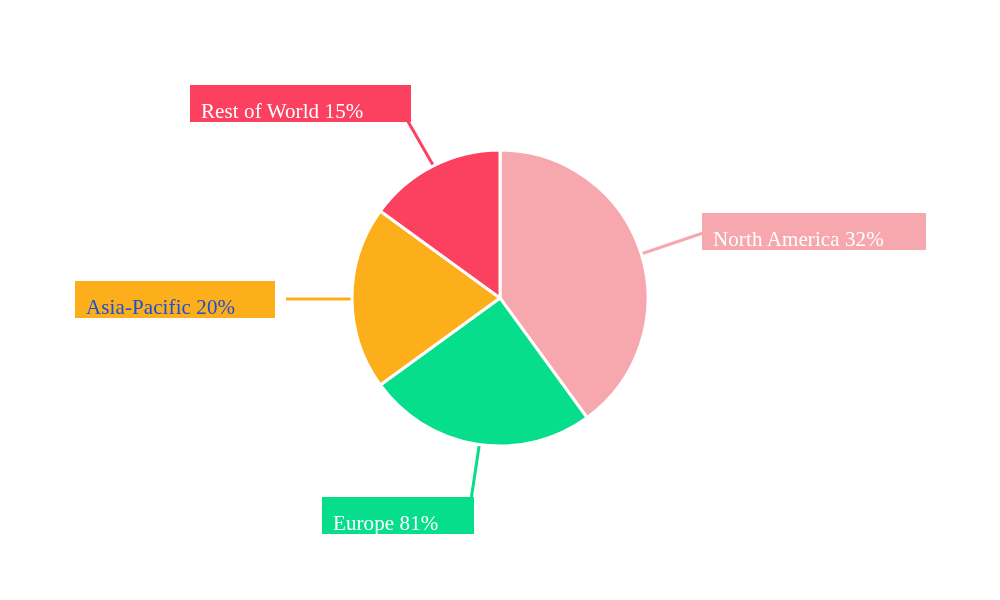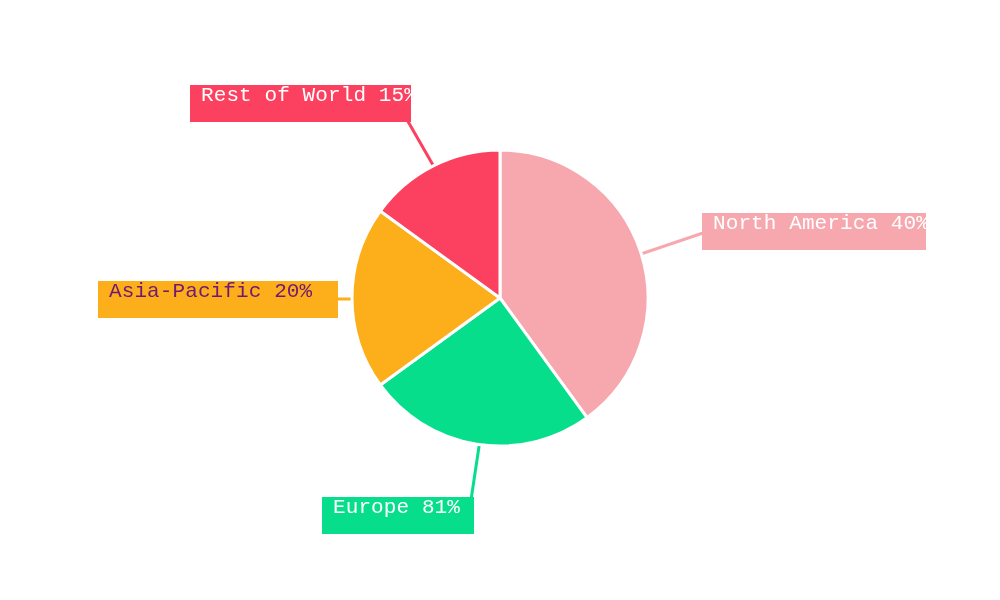--- a/index.html
+++ b/index.html
@@ -34,24 +34,24 @@
     stroke-linejoin: round;
   }
   .leader-line {
     stroke-width: 3;
     stroke-linecap: butt;
     fill: none;
   }
   .callout-label {
     position: absolute;
     display: flex;
-    align-items: flex-start;
+    align-items: flex-end;
     box-sizing: border-box;
     color: #ffffff;
-    font-family: Liberation Mono, monospace;
+    font-family: Liberation Serif, serif;
     font-size: 21px;
     font-weight: 400;
     line-height: 1;
     letter-spacing: 0.1px;
     white-space: nowrap;
     padding: 0 11px;
     height: 37px;
   }
 </style>
 </head>
@@ -70,28 +70,28 @@
 
     <g>
       <path class="slice-path" d="M 500 298 L 500.00 150.00 A 148 148 0 0 1 586.99 417.73 Z" fill="#f7a8ae"></path>
       <path class="slice-path" d="M 500 298 L 586.99 417.73 A 148 148 0 0 1 380.27 384.99 Z" fill="#06de8c"></path>
       <path class="slice-path" d="M 500 298 L 380.27 384.99 A 148 148 0 0 1 380.27 211.01 Z" fill="#fcaf1a"></path>
       <path class="slice-path" d="M 500 298 L 380.27 211.01 A 148 148 0 0 1 500.00 150.00 Z" fill="#fb4060"></path>
     </g>
   </svg>
 
   <div class="callout-label" style="left: 702px; top: 213px; width: 224px; background: rgb(247, 168, 174); color: rgb(255, 255, 255);">
-    <span>North America 40%</span>
+    <span>North America 32%</span>
   </div>
 
   <div class="callout-label" style="left: 322px; top: 497px; width: 152px; background: rgb(6, 222, 140); color: rgb(255, 255, 255);">
     <span>Europe 81%</span>
   </div>
 
-  <div class="callout-label" style="left: 98px; top: 281px; width: 240px; background: rgb(252, 175, 26); color: #701a75;">
+  <div class="callout-label" style="left: 75px; top: 281px; width: 200px; background: rgb(252, 175, 26); color: #1d4ed8;">
     <span>Asia-Pacific 20%</span>
   </div>
 
   <div class="callout-label" style="left: 190px; top: 85px; width: 221px; background: rgb(251, 64, 96); color: rgb(255, 255, 255);">
     <span>Rest of World 15%</span>
   </div>
 
 </div>
 
 </body></html>

